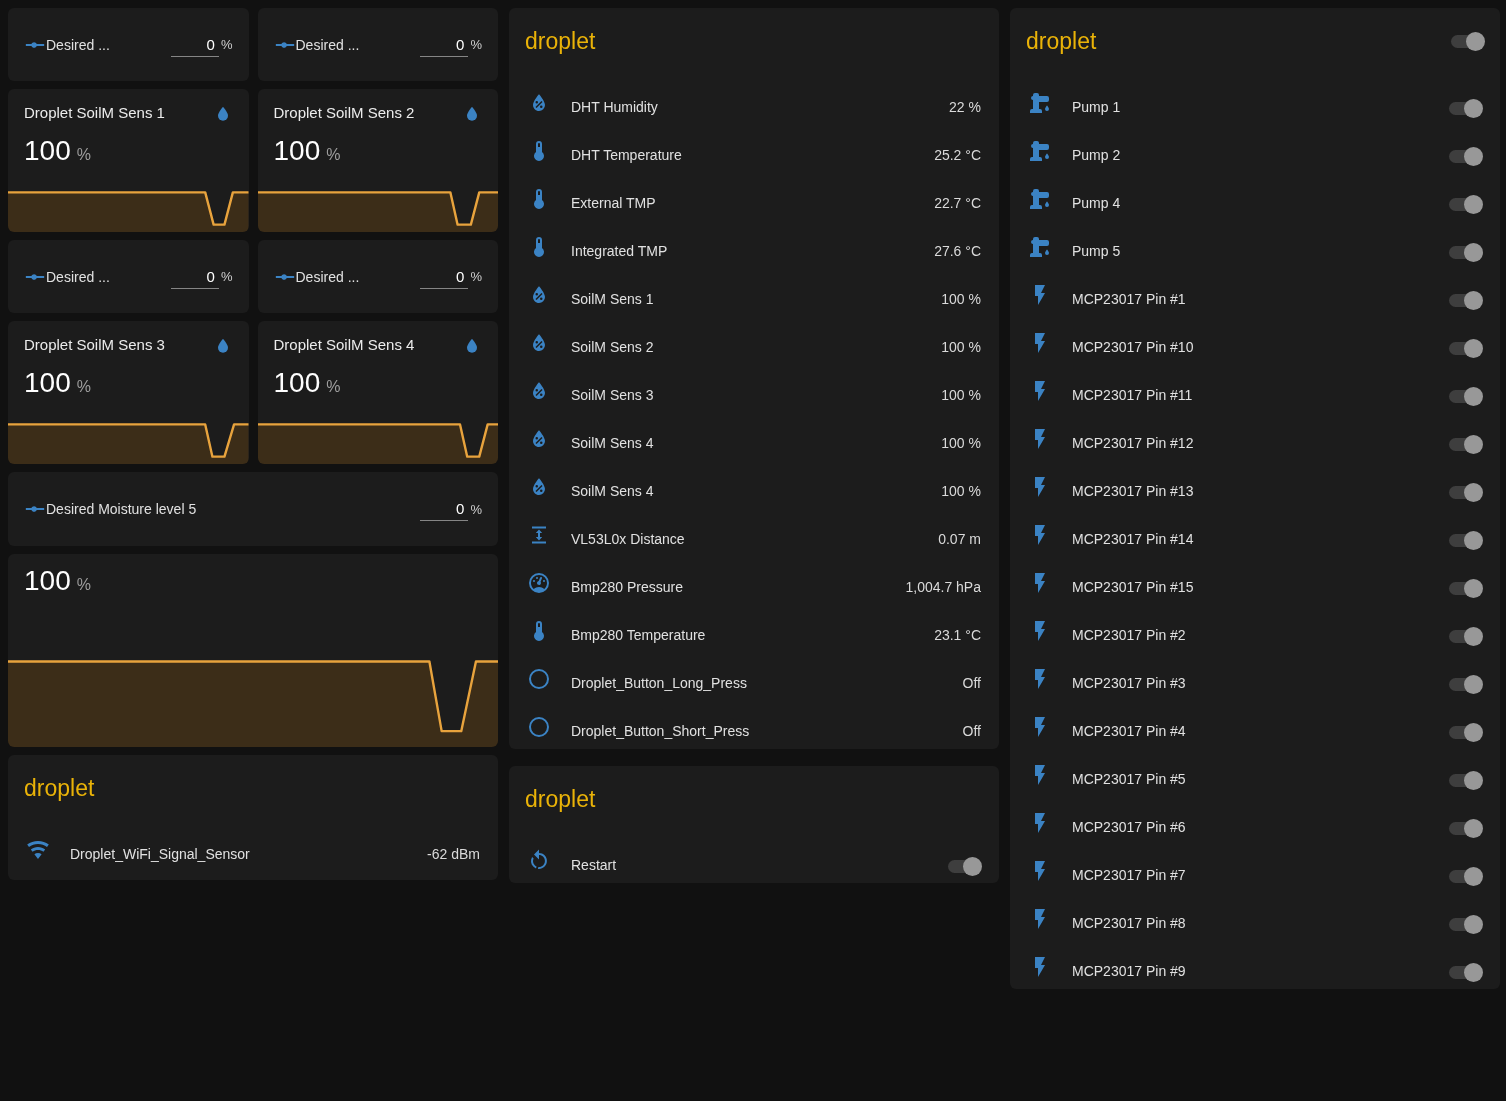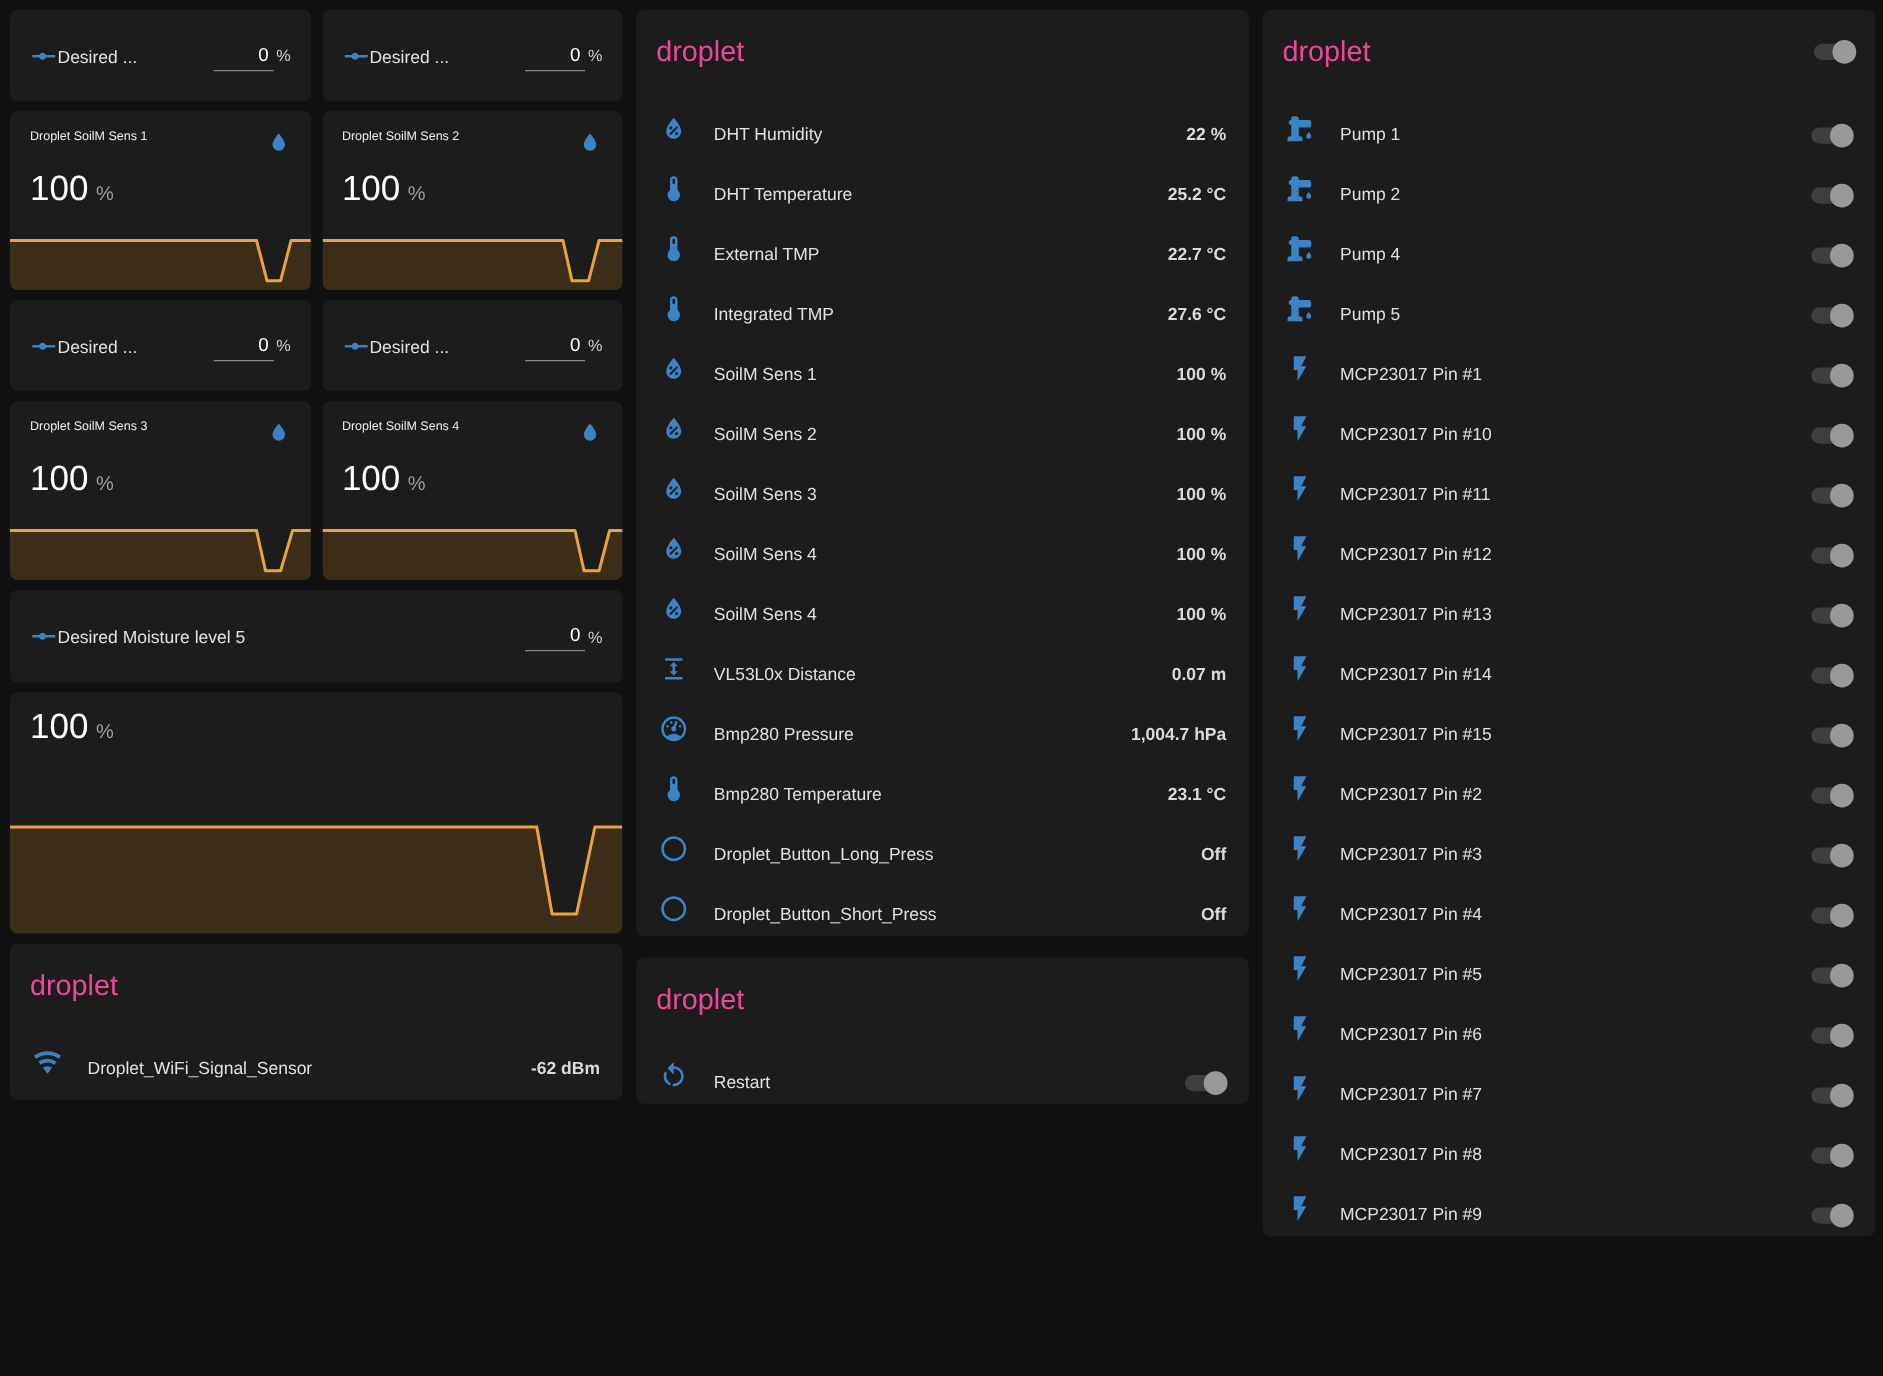--- a/index.html
+++ b/index.html
@@ -30,39 +30,39 @@
     border-bottom: 1px solid #858585; color: #ffffff;
     font-size: 15px; text-align: right; padding: 3px 4px;
     font-family: "Liberation Sans", sans-serif; outline: none;
   }
   .input-card .unit { font-size: 13px; color: #cfcfcf; margin-left: 2px; }
 
   
   .gauge-card { height: 143px; display: flex; flex-direction: column; }
   .gauge-card.tall { height: 193px; }
   .gauge-head { padding: 15px 16px 0; display: flex; justify-content: space-between; align-items: flex-start; }
-  .gauge-title { font-size: 10px; color: #ececec; }
+  .gauge-title { font-size: 15px; color: #ececec; }
   .gauge-head .lib-icon { width: 20px; height: 20px; flex: none; }
   .gauge-value { padding: 0 16px; margin-top: 11px; display: flex; align-items: baseline; gap: 6px; }
   .gauge-num { font-size: 28px; color: #ffffff; }
   .gauge-unit { font-size: 16px; color: #9e9e9e; }
   .spark { margin-top: auto; width: 100%; height: 44px; display: block; }
   .gauge-card.tall .spark { height: 95px; }
 
   
   .card-header {
-    font-size: 23px; font-weight: 400; color: #ec4899;
+    font-size: 23px; font-weight: 400; color: #eab308;
     padding: 20px 16px 12px;
     display: flex; align-items: center; justify-content: space-between;
   }
   .rows { padding-bottom: 10px; }
   .row { height: 48px; display: flex; align-items: flex-end; padding: 0 18px; gap: 20px; }
   .row .lib-icon { width: 24px; height: 24px; flex: none; }
   .row .name { flex: 1; font-size: 14px; color: #e1e1e1; white-space: nowrap; overflow: hidden; text-overflow: ellipsis; }
-  .row .value { font-size: 14px; color: #dadada; white-space: nowrap; font-weight: bold; }
+  .row .value { font-size: 14px; color: #dadada; white-space: nowrap; }
 
   .restart-card { margin-top: 9px; }
 
   
   .lib-icon svg { width: 100%; height: 100%; display: block; fill: #3b83c4; }
 
   
   .toggle { width: 33px; height: 13px; border-radius: 7px; background: #3e3e3e; position: relative; flex: none; cursor: pointer; }
   .toggle .knob {
     position: absolute; right: -1px; top: -3px;

